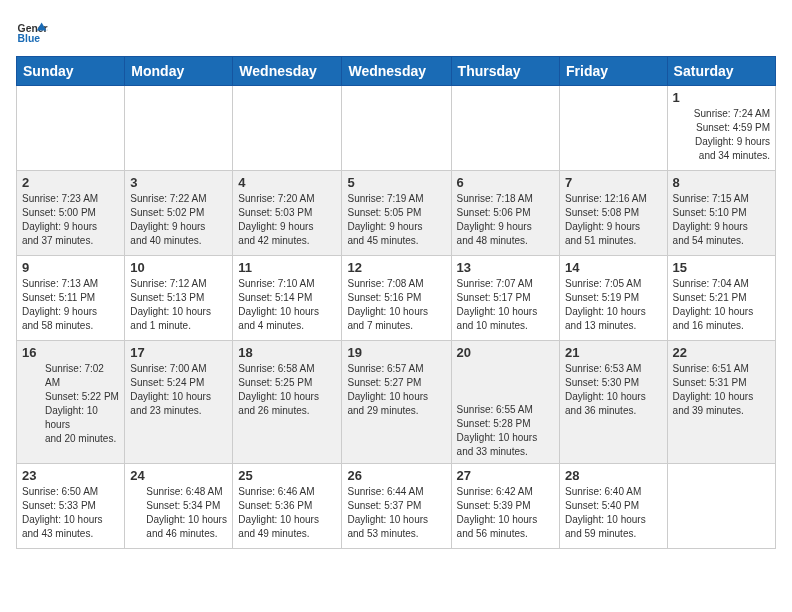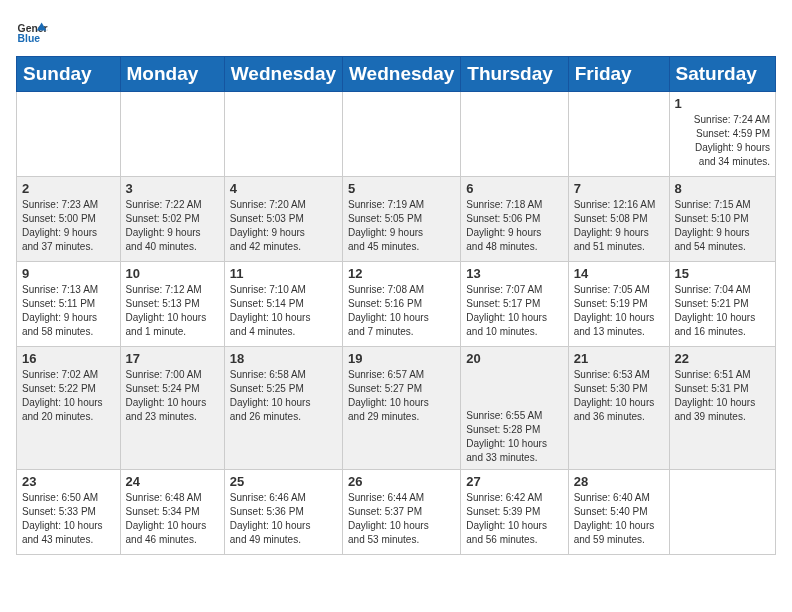--- a/index.html
+++ b/index.html
@@ -41,21 +41,21 @@
     .calendar {
       width: 100%;
       border-collapse: collapse;
       border: 1px solid #ccc;
     }
     .calendar th {
       background-color: #1a6bb5;
       color: white;
       text-align: left;
       padding: 6px 6px;
-      font-size: 19px;
+      font-size: 14px;
       font-weight: bold;
       border: 1px solid #1555a0;
     }
     .calendar td {
       vertical-align: top;
       padding: 4px 5px;
       font-size: 10.5px;
       color: #333;
       border: 1px solid #ccc;
       width: 110px;
@@ -230,21 +230,21 @@
           <span class="day-num">15</span>
           <div class="day-info" style="white-space: pre-line;">Sunrise: 7:04 AM
 Sunset: 5:21 PM
 Daylight: 10 hours
 and 16 minutes.</div>
         </td>
       </tr>
       <tr class="row-shaded">
         <td>
           <span class="day-num">16</span>
-          <div class="day-info" style="white-space: pre-line;">Sunrise: 7:02 AM
+          <div class="day-info" style="white-space: pre-line; margin-left: 23px;">Sunrise: 7:02 AM
 Sunset: 5:22 PM
 Daylight: 10 hours
 and 20 minutes.</div>
         </td>
         <td>
           <span class="day-num">17</span>
           <div class="day-info" style="white-space: pre-line;">Sunrise: 7:00 AM
 Sunset: 5:24 PM
 Daylight: 10 hours
 and 23 minutes.</div>
@@ -288,21 +288,21 @@
       <tr class="row-white">
         <td>
           <span class="day-num">23</span>
           <div class="day-info" style="white-space: pre-line;">Sunrise: 6:50 AM
 Sunset: 5:33 PM
 Daylight: 10 hours
 and 43 minutes.</div>
         </td>
         <td>
           <span class="day-num">24</span>
-          <div class="day-info" style="white-space: pre-line;">Sunrise: 6:48 AM
+          <div class="day-info" style="white-space: pre-line; margin-left: 16px;">Sunrise: 6:48 AM
 Sunset: 5:34 PM
 Daylight: 10 hours
 and 46 minutes.</div>
         </td>
         <td>
           <span class="day-num">25</span>
           <div class="day-info" style="white-space: pre-line;">Sunrise: 6:46 AM
 Sunset: 5:36 PM
 Daylight: 10 hours
 and 49 minutes.</div>

